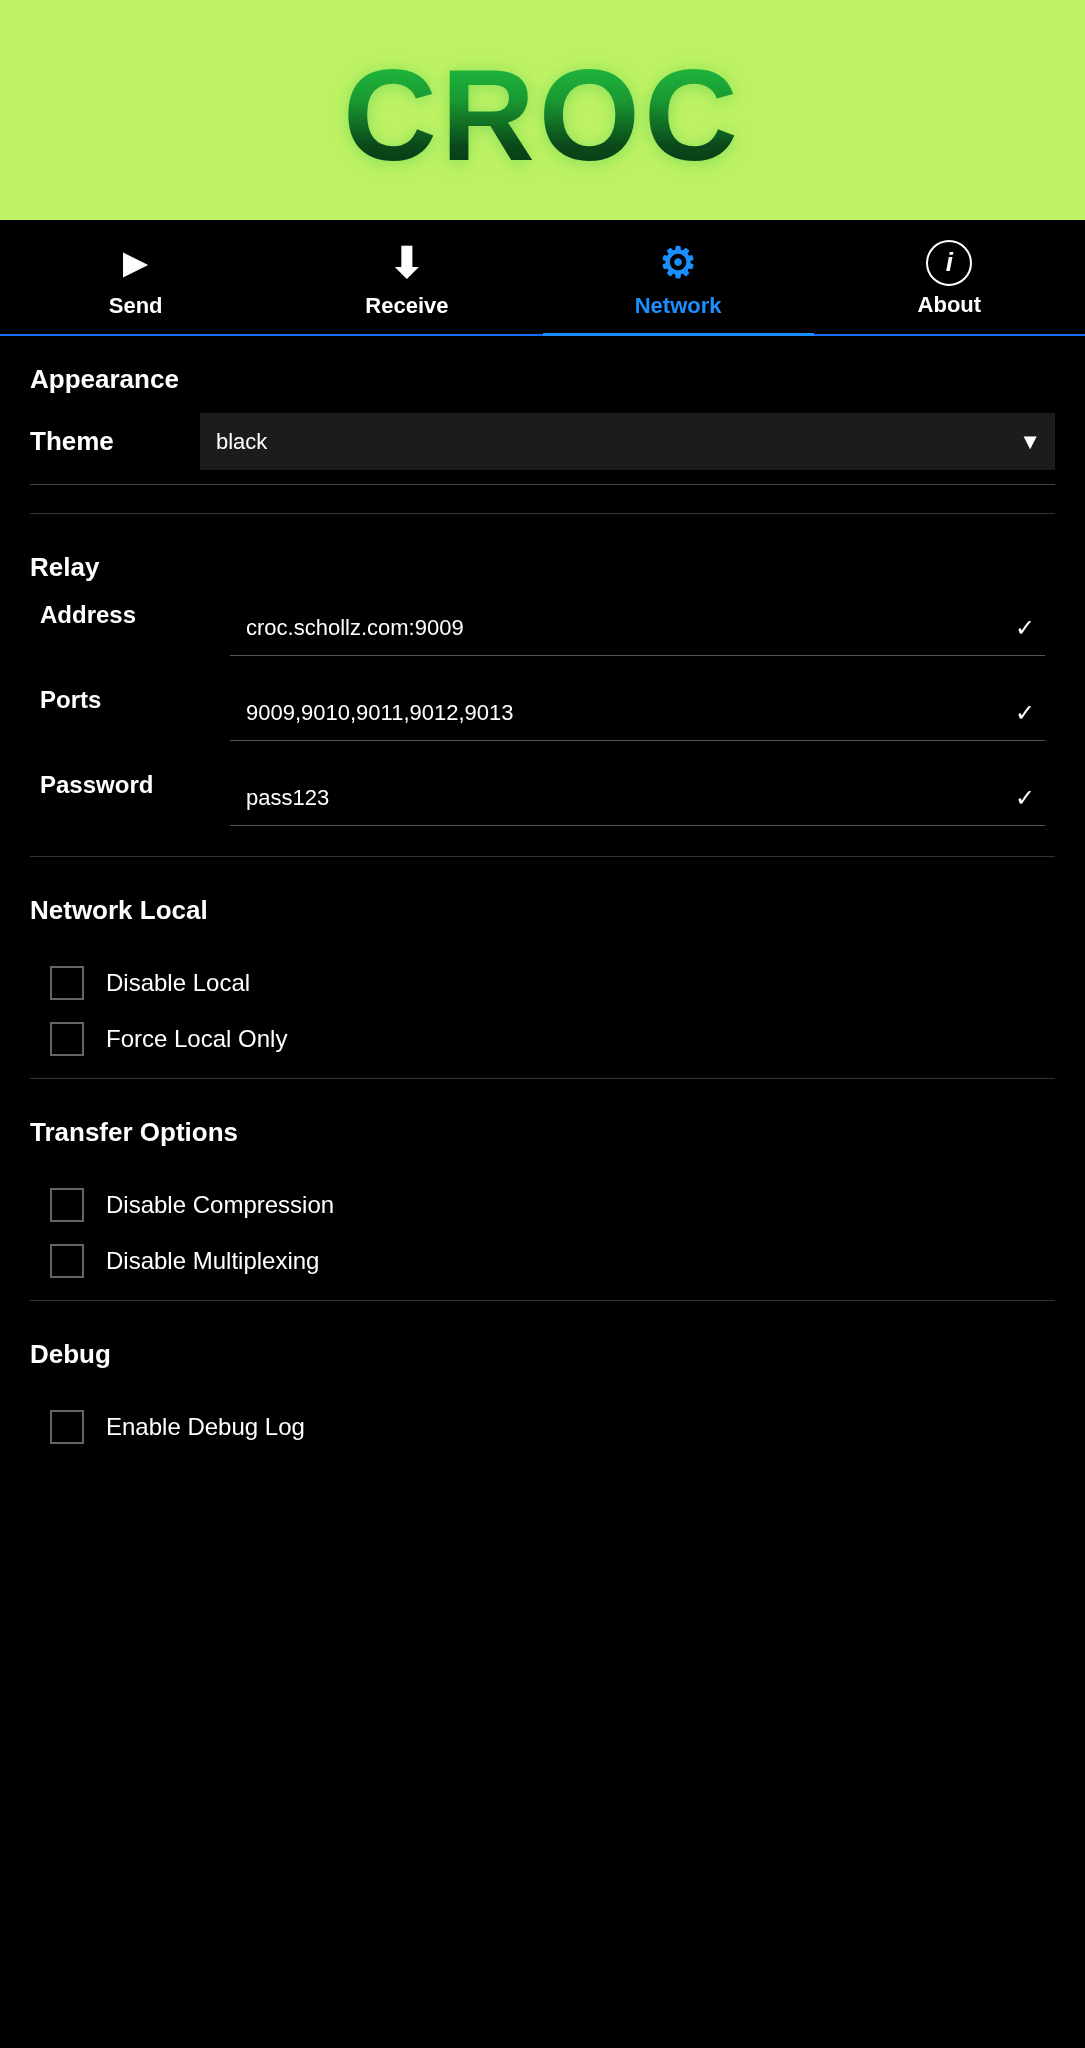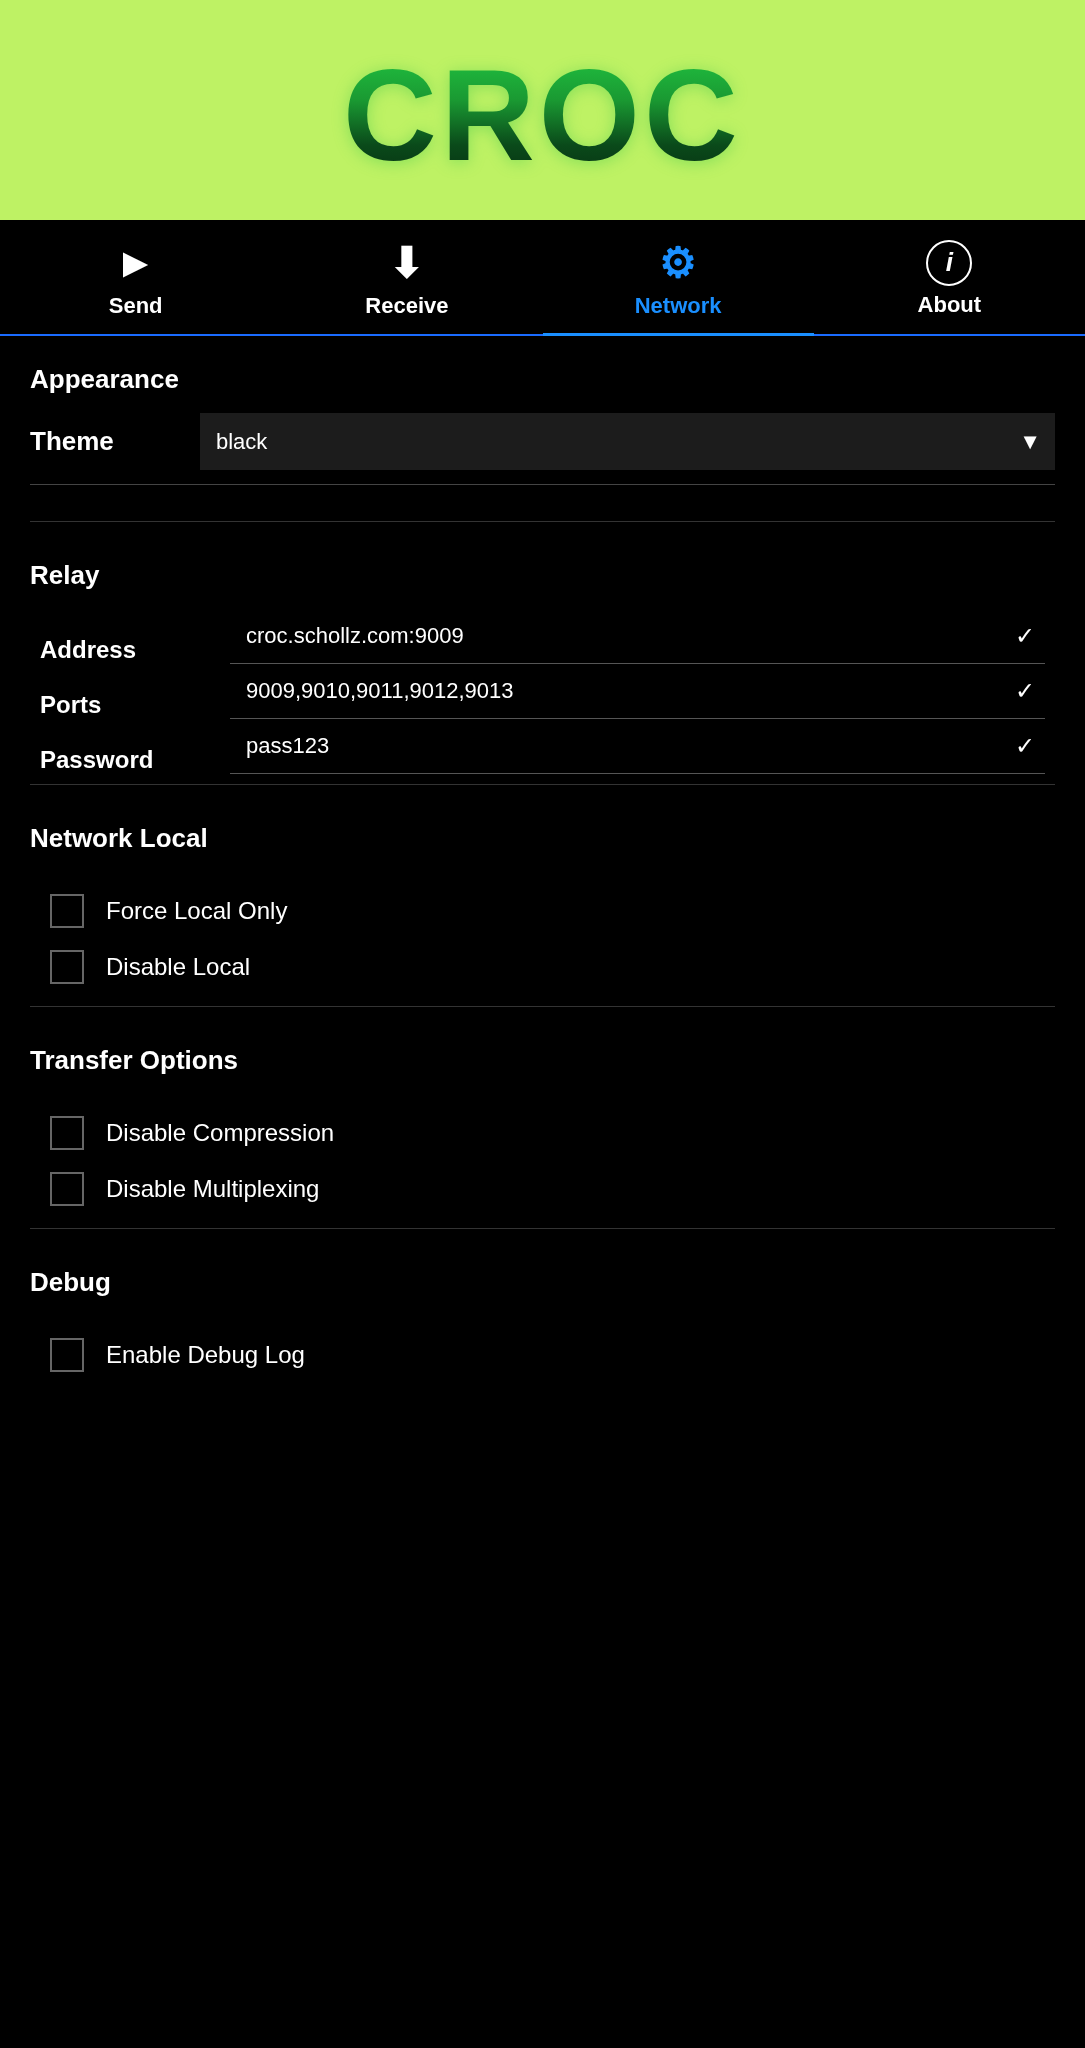--- a/index.html
+++ b/index.html
@@ -105,21 +105,22 @@
     
     .section-divider {
       height: 1px;
       background: #333;
       margin: 10px 0;
     }
 
     
     .input-field-row {
       display: flex;
-      align-items: flex-end;
+      align-items: flex-start;
+      margin-bottom: 30px;
     }
 
     .input-label {
       font-size: 24px;
       font-weight: bold;
       color: #fff;
       min-width: 170px;
       margin-right: 20px;
     }
 
@@ -174,21 +175,21 @@
     }
 
     
     .relay-fields {
       padding: 0 10px;
     }
 
     .theme-row {
       display: flex;
       align-items: center;
-      margin-bottom: 36px;
+      margin-bottom: 28px;
       border-bottom: 1px solid #444;
       padding-bottom: 14px;
     }
 
     .theme-label {
       font-size: 26px;
       font-weight: bold;
       color: #fff;
       min-width: 150px;
       margin-right: 20px;
@@ -285,28 +286,28 @@
       </div>
     </div>
   </div>
 
   <div class="section-divider"></div>
 
   <div class="section-title">Network Local</div>
 
   <div class="checkbox-row">
     <div class="checkbox-box"></div>
+    <span class="checkbox-label">Disable Local</span>
+  </div>
+
+  <div class="checkbox-row">
+    <div class="checkbox-box"></div>
     <span class="checkbox-label">Force Local Only</span>
   </div>
 
-  <div class="checkbox-row">
-    <div class="checkbox-box"></div>
-    <span class="checkbox-label">Disable Local</span>
-  </div>
-
   <div class="section-divider"></div>
 
   <div class="section-title">Transfer Options</div>
 
   <div class="checkbox-row">
     <div class="checkbox-box"></div>
     <span class="checkbox-label">Disable Compression</span>
   </div>
 
   <div class="checkbox-row">

